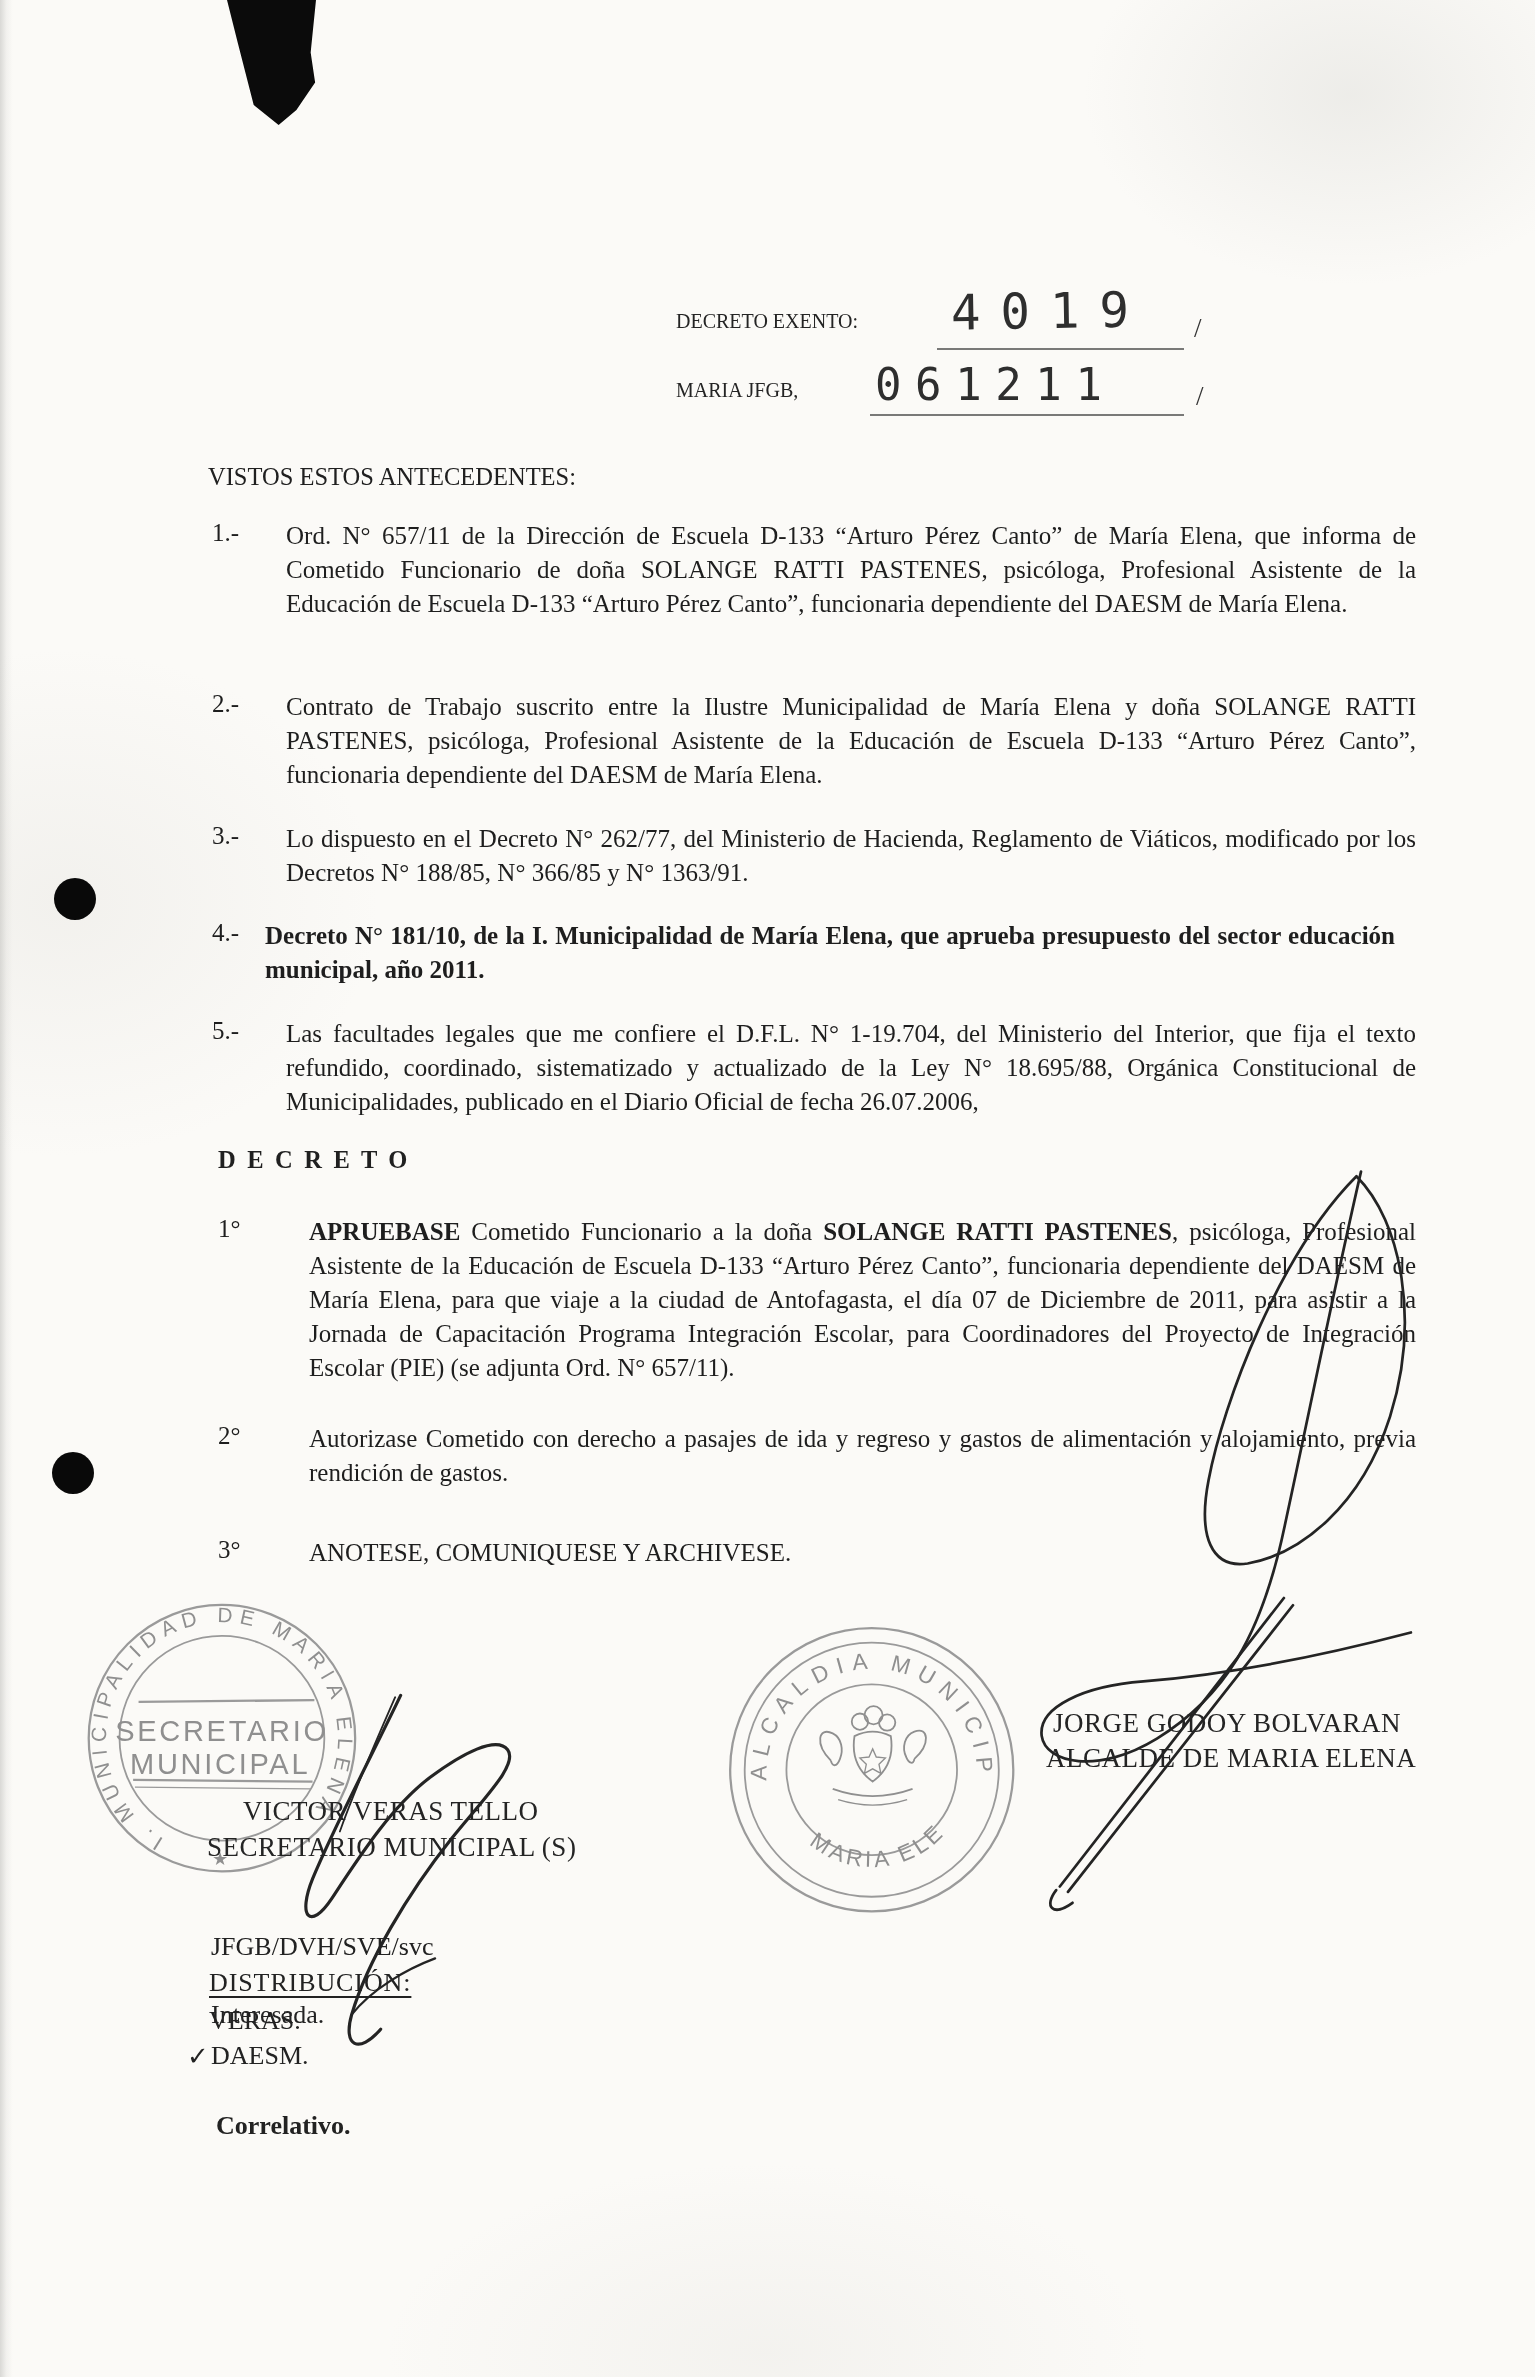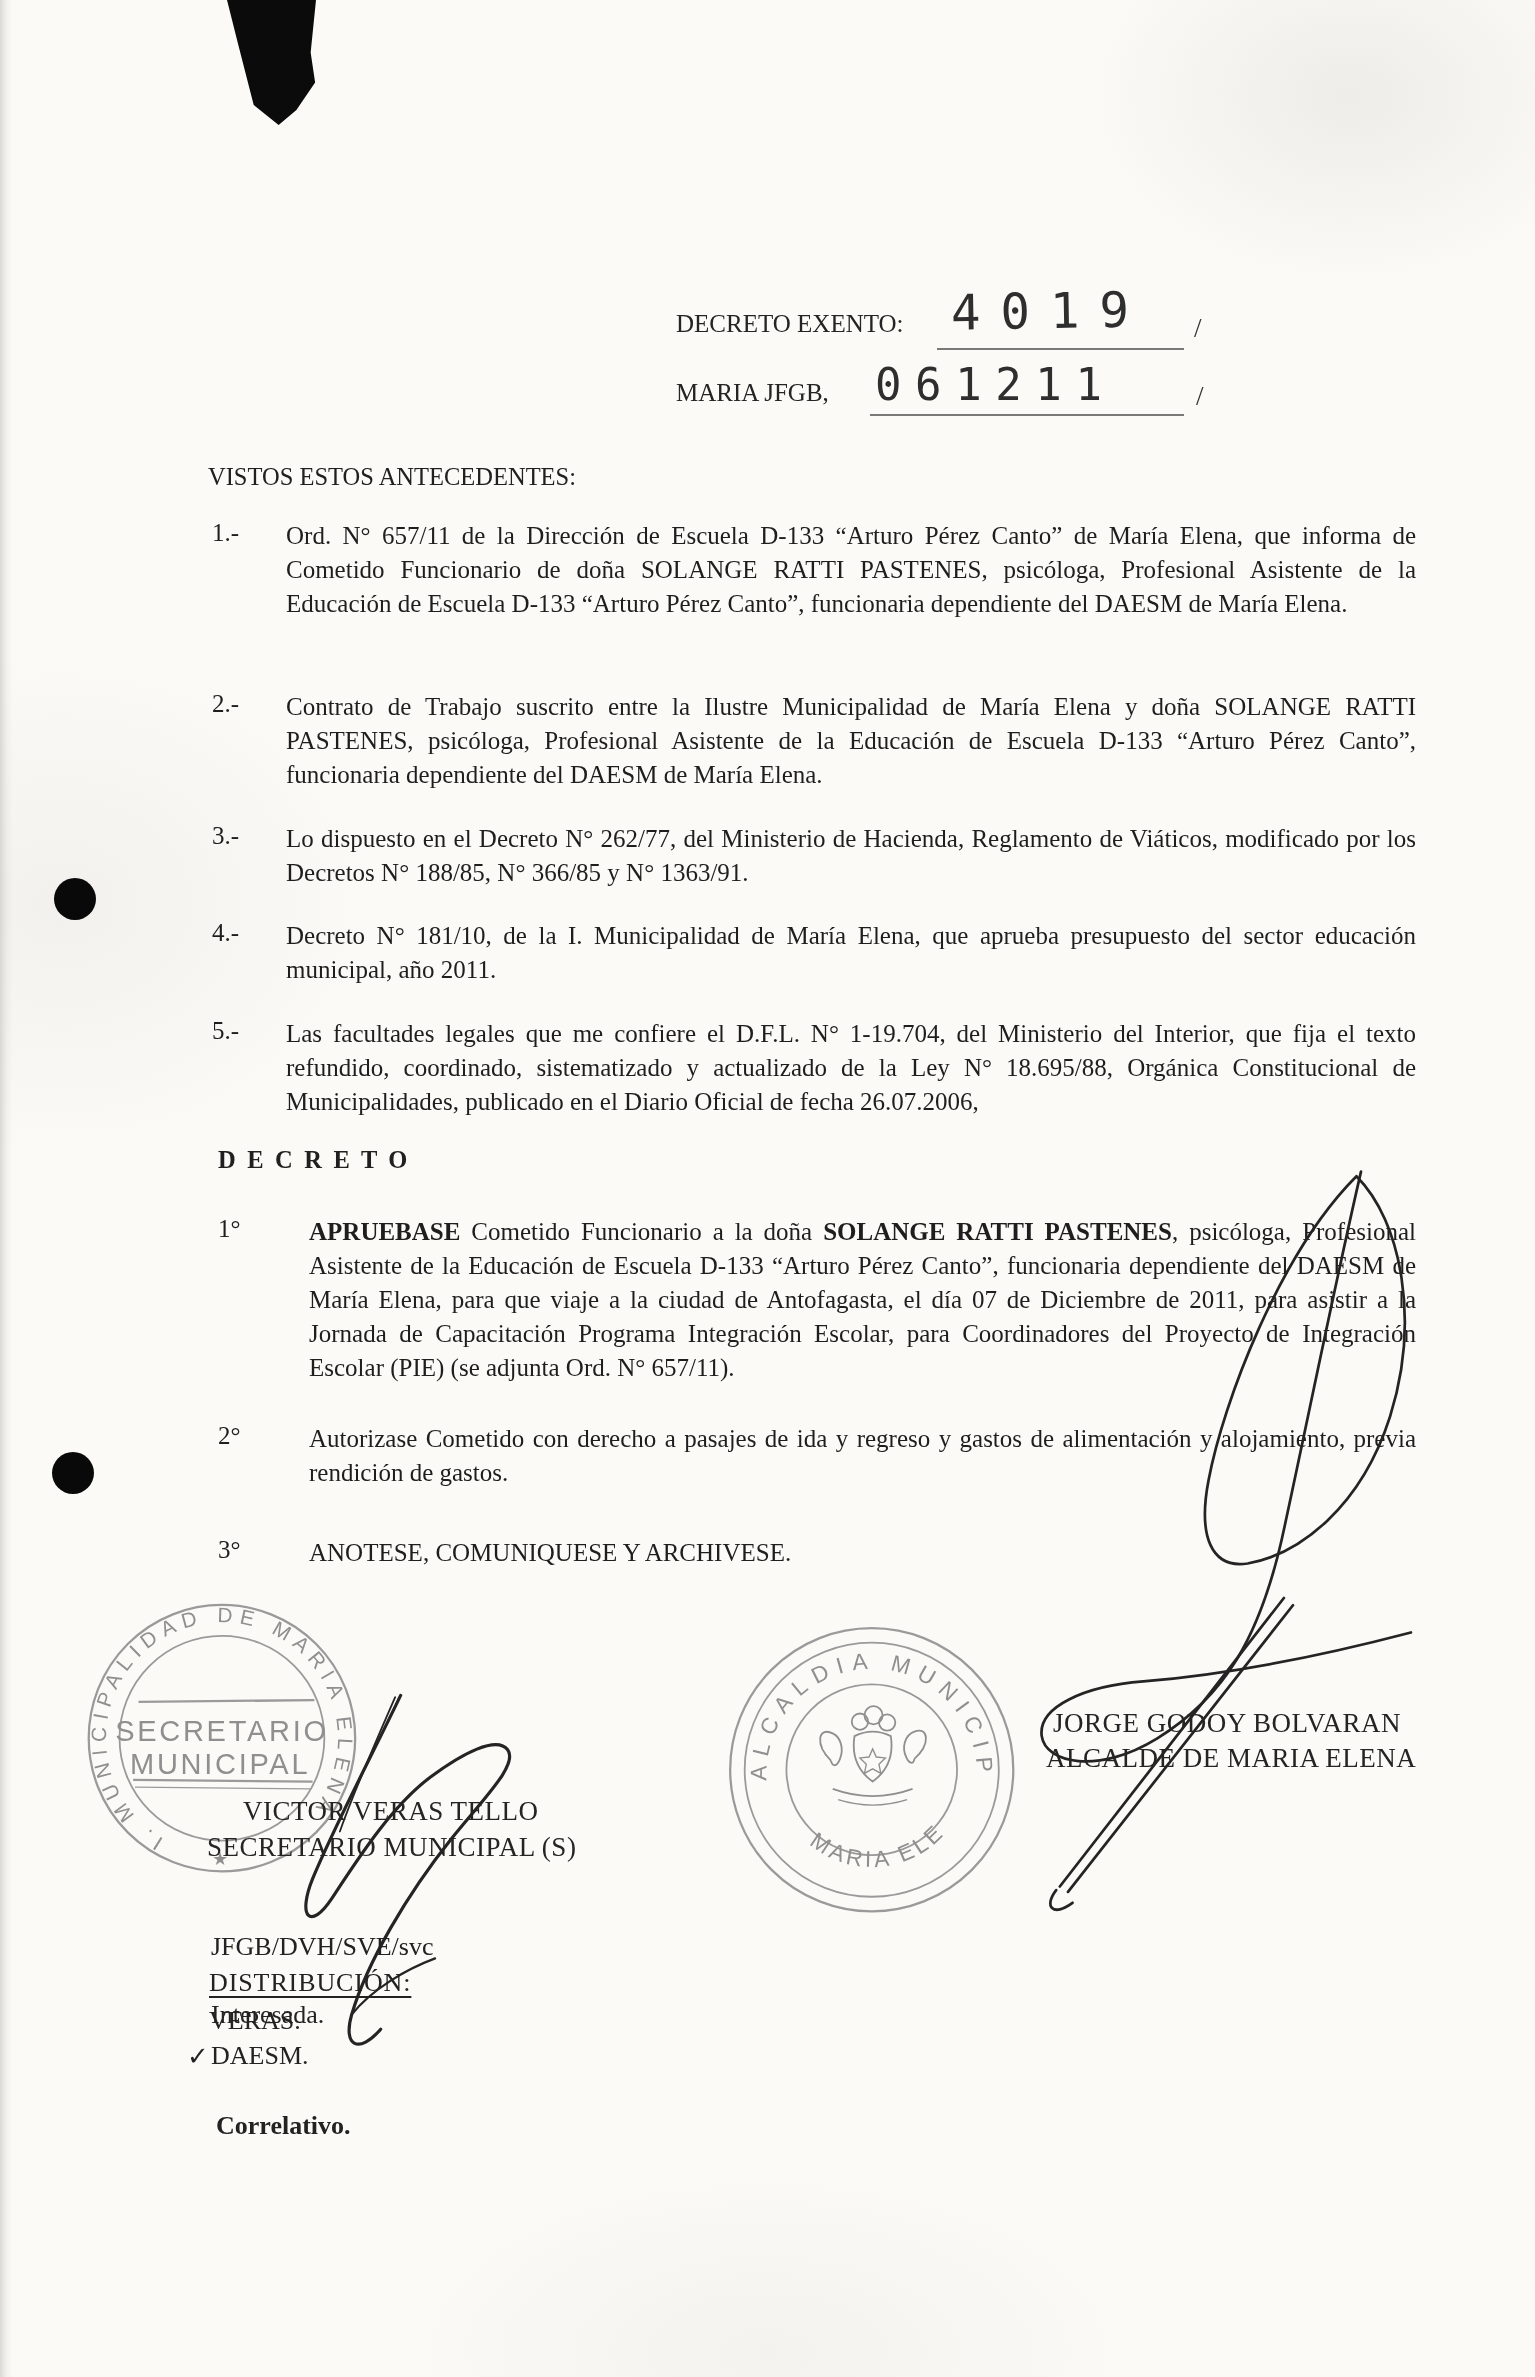--- a/index.html
+++ b/index.html
@@ -14,21 +14,21 @@
       #fbfaf7;
     font-family:"Liberation Serif","DejaVu Serif",serif;
     color:#1f1f1f;
   }
   .abs{position:absolute;}
   .letterhead{left:214px;top:107px;width:300px;text-align:center;font-size:28px;line-height:32px;letter-spacing:0.5px;color:#262626;}
   .letterhead .u{text-decoration:underline;text-underline-offset:3.6px;}
   .ink-blot{left:227px;top:0;width:89px;height:125px;background:#0b0b0b;
     clip-path:polygon(0% 0%,100% 0%,94% 42%,99% 66%,78% 88%,58% 100%,30% 84%,12% 34%);}
   .dot{background:#090909;border-radius:50%;width:42px;height:42px;}
-  .field-label{font-size:25px;color:#242424;}
+  .field-label{font-size:20px;color:#242424;}
   .stamp-digits{font-family:"DejaVu Sans Mono","Liberation Mono",monospace;color:#2e2e2e;}
   .rule{height:1.8px;background:#4e4e4e;opacity:.75;}
   .slash{font-size:27px;color:#333;}
   .heading{font-size:24.5px;color:#202020;}
   .body-text{margin:0;font-size:25px;line-height:34px;text-align:justify;color:#1e1e1e;}
   .num-col{font-size:25px;color:#1e1e1e;}
   .bold{font-weight:bold;}
   .caps-line{font-size:27px;color:#242424;letter-spacing:0.5px;}
   .footer-line{font-size:26px;color:#222;}
   .u2{text-decoration:underline;text-underline-offset:4.5px;text-decoration-thickness:1.8px;}
@@ -66,21 +66,21 @@
   <div class="abs" style="left:212px;top:690px;width:1205px;">
     <span class="abs num-col" style="left:0;top:0;">2.-</span>
     <p class="body-text" style="margin-left:74px;width:1130px;">Contrato de Trabajo suscrito entre la Ilustre Municipalidad de María Elena y doña SOLANGE RATTI PASTENES, psicóloga, Profesional   Asistente de la  Educación de Escuela D-133 “Arturo Pérez Canto”,  funcionaria dependiente del DAESM de María Elena.</p>
   </div>
   <div class="abs" style="left:212px;top:822px;width:1205px;">
     <span class="abs num-col" style="left:0;top:0;">3.-</span>
     <p class="body-text" style="margin-left:74px;width:1130px;">Lo dispuesto en el Decreto N° 262/77, del Ministerio de Hacienda, Reglamento de Viáticos, modificado por los Decretos  N° 188/85,  N° 366/85 y N° 1363/91.</p>
   </div>
   <div class="abs" style="left:212px;top:919px;width:1205px;">
     <span class="abs num-col" style="left:0;top:0;">4.-</span>
-    <p class="body-text" style="margin-left:74px;width:1130px;">Decreto N° 181/10, de la I. Municipalidad de María Elena, que aprueba presupuesto del sector educación municipal, año 2011.</p>
+    <p class="body-text" style="margin-left:53px;width:1130px;font-weight:bold;">Decreto N° 181/10, de la I. Municipalidad de María Elena, que aprueba presupuesto del sector educación municipal, año 2011.</p>
   </div>
   <div class="abs" style="left:212px;top:1017px;width:1205px;">
     <span class="abs num-col" style="left:0;top:0;">5.-</span>
     <p class="body-text" style="margin-left:74px;width:1130px;">Las facultades legales que me confiere el D.F.L. N° 1-19.704, del Ministerio del Interior, que fija el texto refundido, coordinado, sistematizado y actualizado de la Ley N° 18.695/88, Orgánica Constitucional de Municipalidades, publicado en el Diario Oficial de fecha 26.07.2006,</p>
   </div>
 
   <div class="abs heading bold" style="left:218px;top:1146px;letter-spacing:2.7px;">D E C R E T O</div>
 
   <div class="abs" style="left:218px;top:1215px;width:1198px;">
     <span class="abs num-col" style="left:0;top:0;">1°</span>

